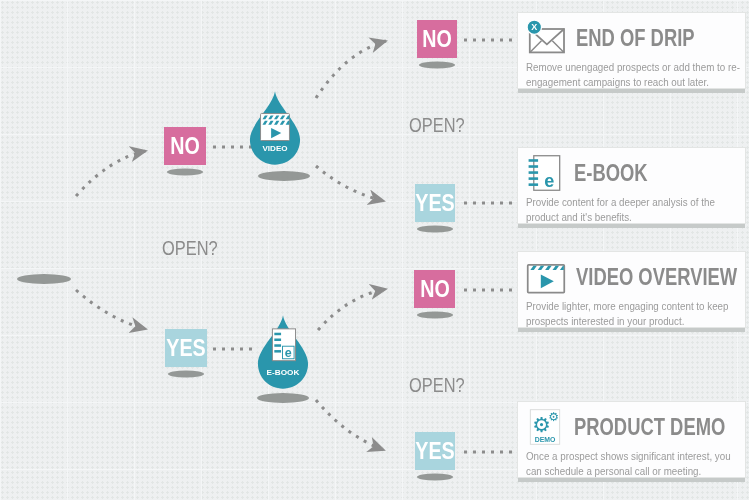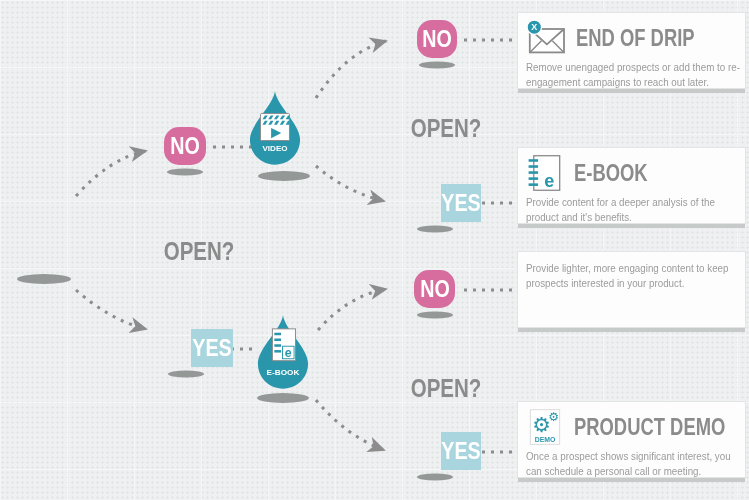--- a/index.html
+++ b/index.html
@@ -13,24 +13,24 @@
       radial-gradient(circle,#e2e6e5 1px, transparent 1.4px);
     background-size:67px 67px,67px 67px,5px 5px;
   }
   .connectors{position:absolute;left:0;top:0;pointer-events:none;}
   .abs{position:absolute;}
   .decision-box{
     display:flex;align-items:center;justify-content:center;
     color:#fff;font-weight:bold;font-size:24px;
   }
   .decision-box .cond{display:inline-block;transform:scaleX(0.82);white-space:nowrap;}
-  .no-box{background:#d76d9e;border-radius:15px;}
-  .yes-box{background:#a9d5de;margin-left:26px;}
+  .no-box{background:#d76d9e;}
+  .yes-box{background:#a9d5de;}
   .open-label{
-    color:#8b8b8b;font-weight:bold;font-size:25px;text-align:right;
+    color:#8b8b8b;font-weight:normal;font-size:20px;text-align:right;
   }
   .open-label .cond{display:inline-block;transform:scaleX(0.82);white-space:nowrap;}
   .card{
     background:#fdfdfe;border:1px solid #e3e5e4;box-sizing:border-box;
     box-shadow:0 5px 0 -1px #c6cac9;
     padding:6px 8px 4px 8px;
   }
   .card-head{display:flex;align-items:center;gap:10px;height:38px;}
   .card-title{display:inline-block;transform:scaleX(0.8);transform-origin:left center;
     white-space:nowrap;color:#8b8b8b;font-weight:bold;font-size:23px;letter-spacing:0;}
@@ -170,20 +170,34 @@
           <rect x="3" y="34" width="11" height="3"></rect>
         </g>
         <text x="27" y="38" text-anchor="middle" font-size="21" font-weight="bold" fill="#2a96ac" font-family="Liberation Sans,sans-serif">e</text>
       </svg>
       <span class="card-title">E-BOOK</span>
     </div>
     <p class="card-desc">Provide content for a deeper analysis of the product and it's benefits.</p>
   </div>
 
   <div class="abs card" style="left:517px;top:251px;width:229px;height:77px;">
+    <div class="card-head">
+      <svg class="card-icon" width="40" height="36" viewBox="0 0 46 40">
+        <rect x="2" y="6" width="42" height="32" rx="1" fill="#ffffff" stroke="#8a8a8a" stroke-width="2"></rect>
+        <g fill="#2a96ac">
+          <path d="M5 12 l3.5 -5 h4 l-3.5 5 z"></path>
+          <path d="M13.5 12 l3.5 -5 h4 l-3.5 5 z"></path>
+          <path d="M22 12 l3.5 -5 h4 l-3.5 5 z"></path>
+          <path d="M30.5 12 l3.5 -5 h4 l-3.5 5 z"></path>
+          <path d="M39 12 l3.5 -5 h1 v5 z"></path>
+          <path d="M17 17 L17 33 L32 25 Z"></path>
+        </g>
+      </svg>
+      <span class="card-title">VIDEO OVERVIEW</span>
+    </div>
     <p class="card-desc">Provide lighter, more engaging content to keep prospects interested in your product.</p>
   </div>
 
   <div class="abs card" style="left:517px;top:401px;width:229px;height:77px;">
     <div class="card-head">
       <svg class="card-icon" width="38" height="38" viewBox="0 0 44 44">
         <rect x="5" y="2" width="34" height="40" fill="#ffffff" stroke="#d5d7d6"></rect>
         <text x="18" y="28" text-anchor="middle" font-size="24" fill="#2a96ac" font-family="DejaVu Sans,sans-serif">⚙</text>
         <text x="32" y="15" text-anchor="middle" font-size="14" fill="#2a96ac" font-family="DejaVu Sans,sans-serif">⚙</text>
         <text x="22" y="39" text-anchor="middle" font-size="8" font-weight="bold" fill="#2a96ac" font-family="Liberation Sans,sans-serif">DEMO</text>

